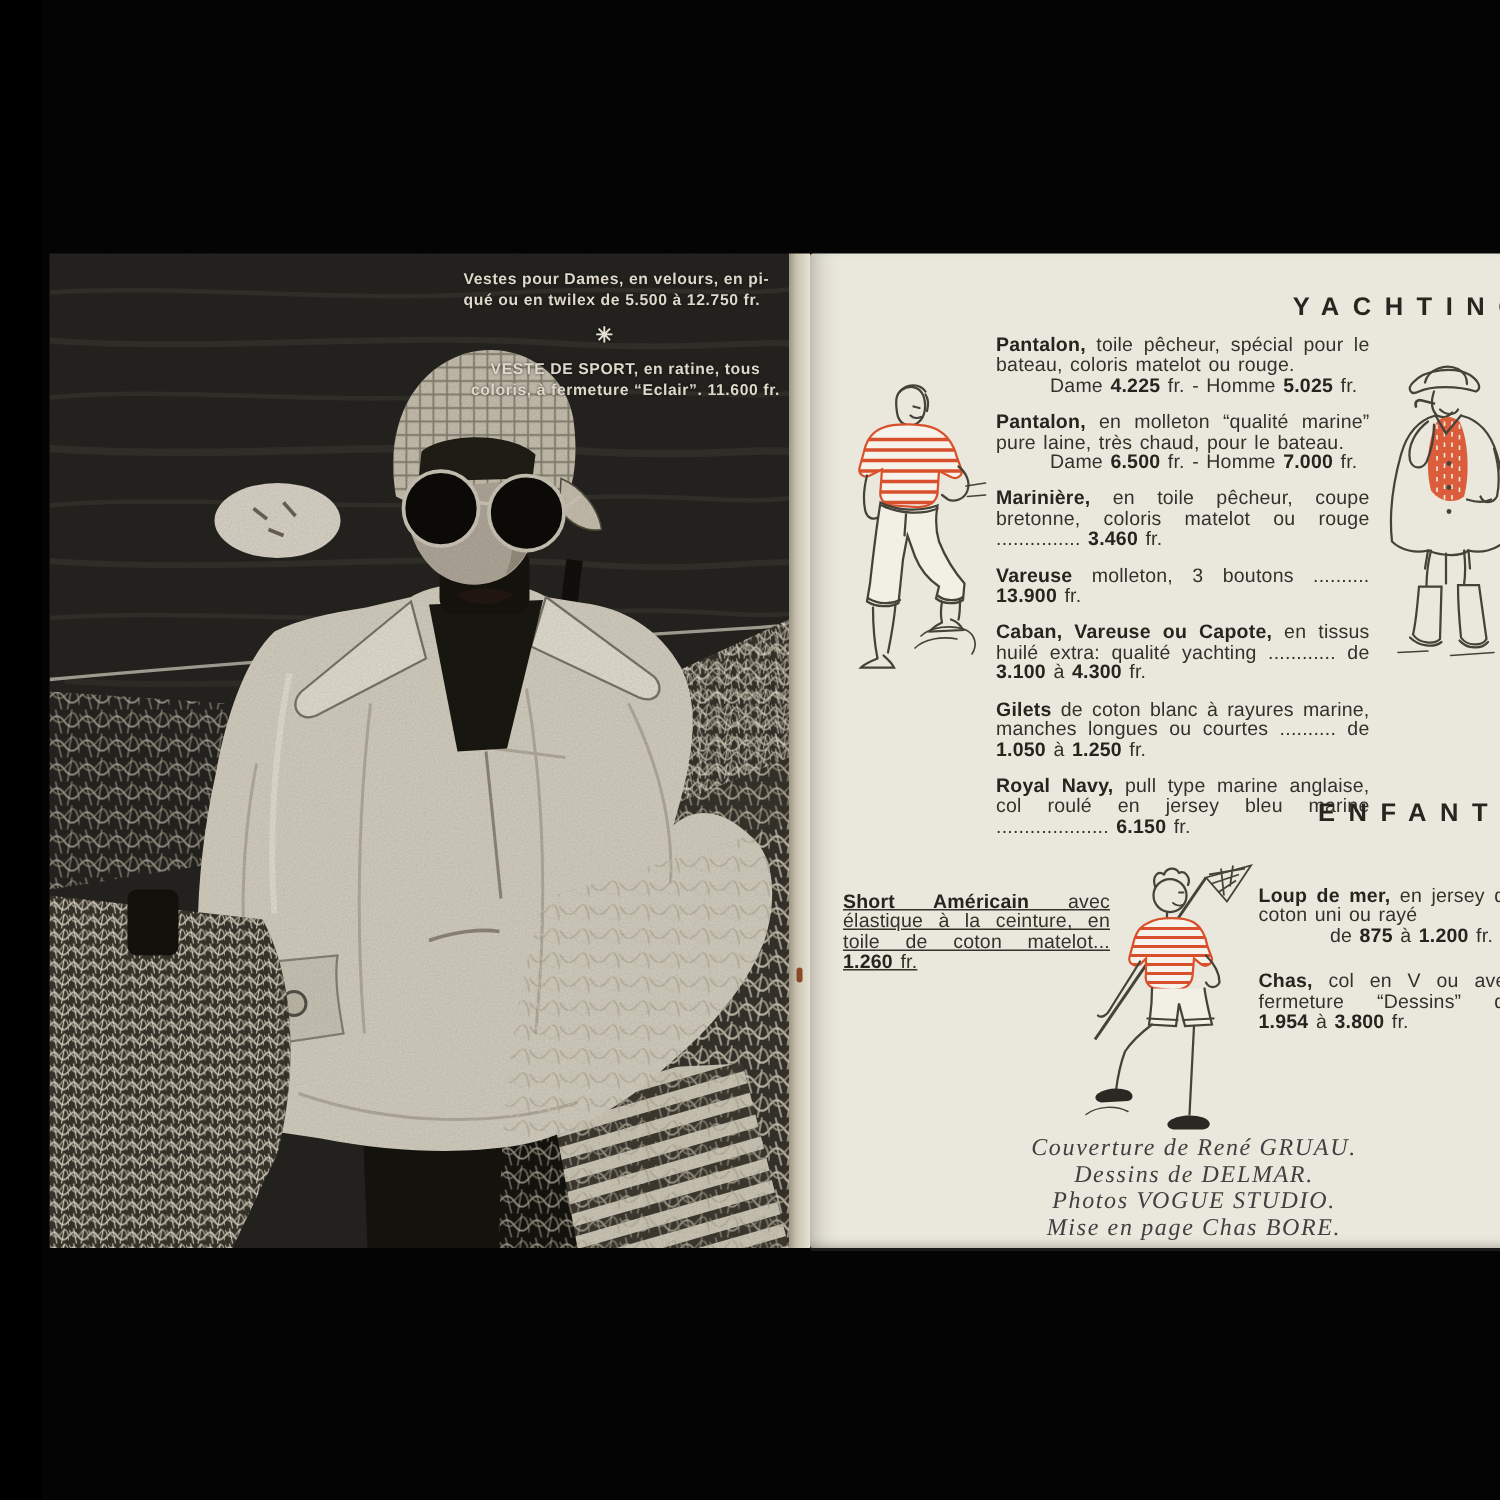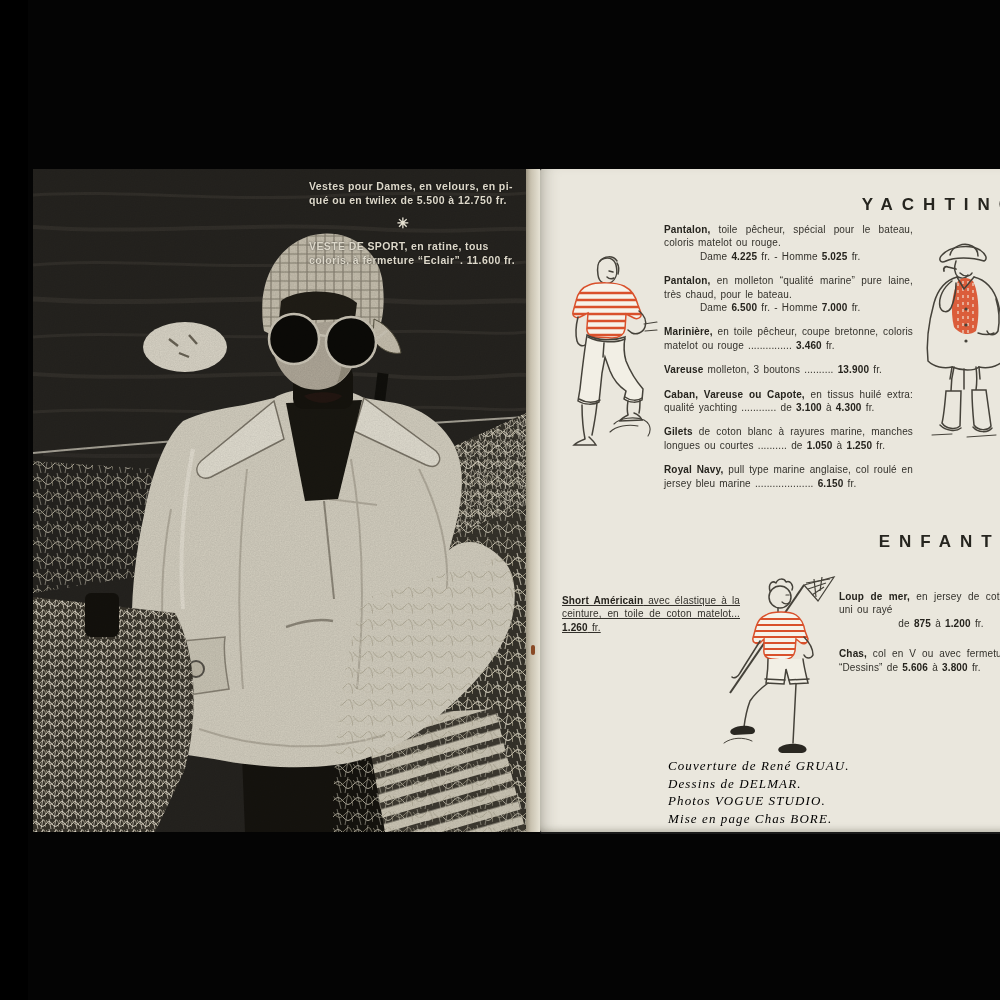--- a/index.html
+++ b/index.html
@@ -7,48 +7,48 @@
          font-family:"Liberation Sans",sans-serif;margin-left:28px;}
   
   .left-page{position:absolute;left:5px;top:169px;width:493px;height:663px;background:#24221d;
              box-shadow:inset 0 0 40px rgba(0,0,0,.55), inset 2px 0 0 #d8d3c6;overflow:hidden;}
   .left-page svg{position:absolute;left:0;top:0;}
   .photo-caption{position:absolute;left:276px;top:11px;width:216px;color:#ddd8ca;
                  font-size:10.5px;font-weight:700;line-height:13.5px;letter-spacing:.4px;
                  text-shadow:0 0 2px rgba(0,0,0,.6);}
   .photo-caption .cap-line{white-space:nowrap;}
   .cap-star{margin:9px 0 10px 88px;font-size:14px;line-height:14px;color:#e6e1d2;}
-  .cap-block2{margin-top:0;}
+  .cap-block2{margin-top:0;text-align:center;}
   
   .gutter{position:absolute;left:498px;top:169px;width:14px;height:663px;
           background:linear-gradient(90deg,#9d9684 0%,#c9c2b0 35%,#e6e2d4 100%);}
   .gutter .fleck{position:absolute;left:5px;top:476px;width:4px;height:10px;background:#8a4a26;border-radius:2px;}
   
   .right-page{position:absolute;left:512px;top:169px;width:481px;height:663px;background:#eae7dd;
               border-radius:2px 4px 4px 2px;color:#34322c;
               box-shadow:inset 14px 0 18px -14px rgba(60,55,40,.45), inset 0 -6px 8px -6px rgba(60,55,40,.4), 0 2px 0 #1a1a1a;}
   .sec-title{position:absolute;width:100%;text-align:right;font-size:17px;font-weight:700;
              letter-spacing:9px;color:#26251f;}
   .yachting-title{top:26px;}
   .enfants-title{top:363px;}
-  .list{position:absolute;font-size:10px;line-height:13.4px;letter-spacing:.15px;word-spacing:1.2px;
+  .list{position:absolute;font-size:13px;line-height:13.4px;letter-spacing:.15px;word-spacing:1.2px;
         color:#33312b;text-align:justify;}
   .list b{font-weight:700;color:#26241e;}
   .yachting-list{left:124px;top:54px;width:249px;}
   .y-item{margin-bottom:11px;}
   .price-line{text-align:left;padding-left:36px;}
   .enfants-left{left:22px;top:425px;width:178px;text-decoration:underline;}
   .enfants-right{left:299px;top:421px;width:172px;}
   .e-item{margin-bottom:17px;}
   .tail-line{text-align:right;padding-right:14px;}
   .tail-line.mid{text-align:center;padding-left:46px;}
   .spaced b:first-child{letter-spacing:2.2px;}
-  .credits{position:absolute;left:128px;top:588px;width:256px;text-align:left;
-           font-family:"Liberation Serif",serif;font-style:italic;font-size:13px;
-           line-height:17.5px;letter-spacing:1.1px;color:#000000;}
+  .credits{position:absolute;left:128px;top:588px;width:256px;text-align:center;
+           font-family:"Liberation Serif",serif;font-style:italic;font-size:16px;
+           line-height:17.5px;letter-spacing:1.1px;color:#404040;}
   .illo{position:absolute;}
   .illo-sailor{left:4px;top:84px;}
   .illo-fisherman{left:372px;top:64px;}
   .illo-child{left:176px;top:388px;}
 </style>
 </head>
 <body>
 
 <div class="stage">
 
@@ -308,21 +308,21 @@
 
     <div class="list enfants-left">
       <div class="e-item"><b>Short Américain</b><span> avec élastique à la ceinture, en toile de coton matelot... </span><b>1.260</b><span> fr.</span></div>
     </div>
 
     <div class="list enfants-right">
       <div class="e-item">
         <div><b>Loup de mer,</b><span> en jersey de coton uni ou rayé</span></div>
         <div class="tail-line mid"><span>de </span><b>875</b><span> à </span><b>1.200</b><span> fr.</span></div>
       </div>
-      <div class="e-item"><b>Chas,</b><span> col en V ou avec fermeture “Dessins” de </span><b>5.606</b><span> à </span><b>3.800</b><span> fr.</span></div>
+      <div class="e-item"><b>Chas,</b><span> col en V ou avec fermeture “Dessins” de </span><b>1.954</b><span> à </span><b>3.800</b><span> fr.</span></div>
     </div>
 
     <div class="credits">
       <div>Couverture de René GRUAU.</div>
       <div>Dessins de DELMAR.</div>
       <div>Photos VOGUE STUDIO.</div>
       <div>Mise en page Chas BORE.</div>
     </div>
 
   </section>

